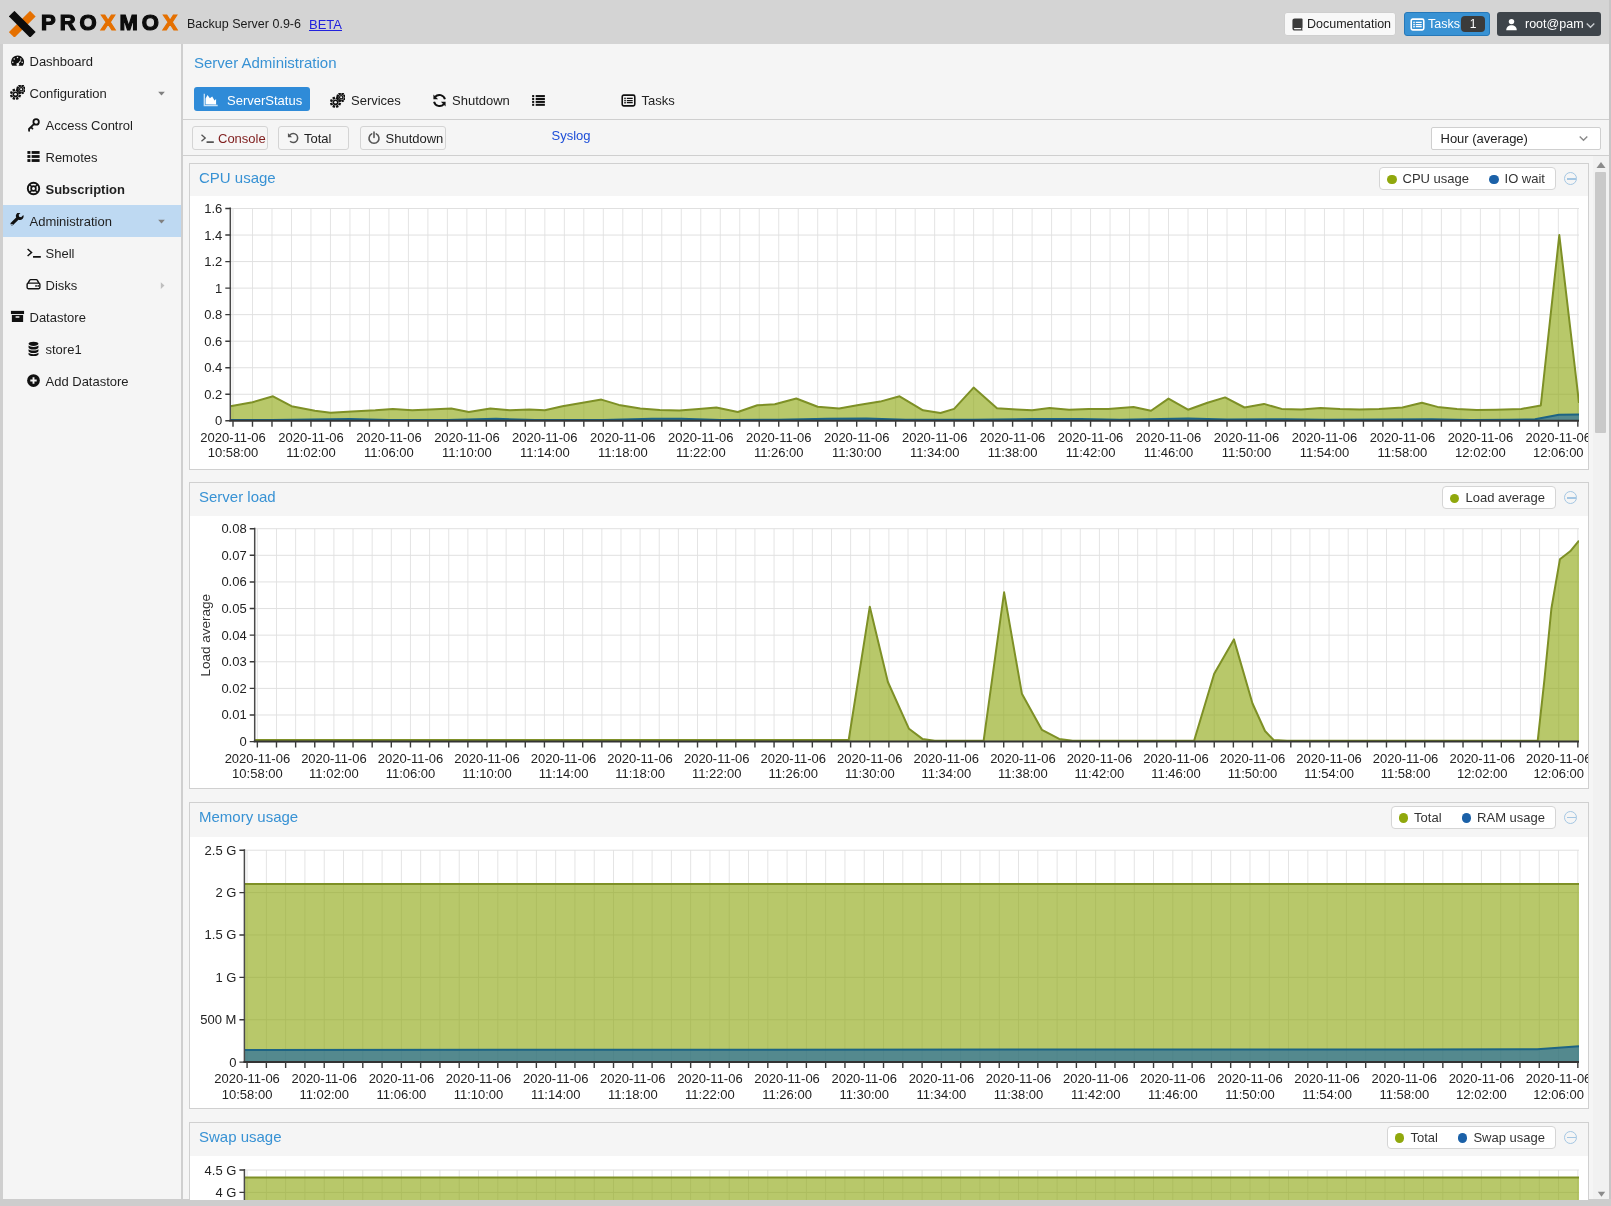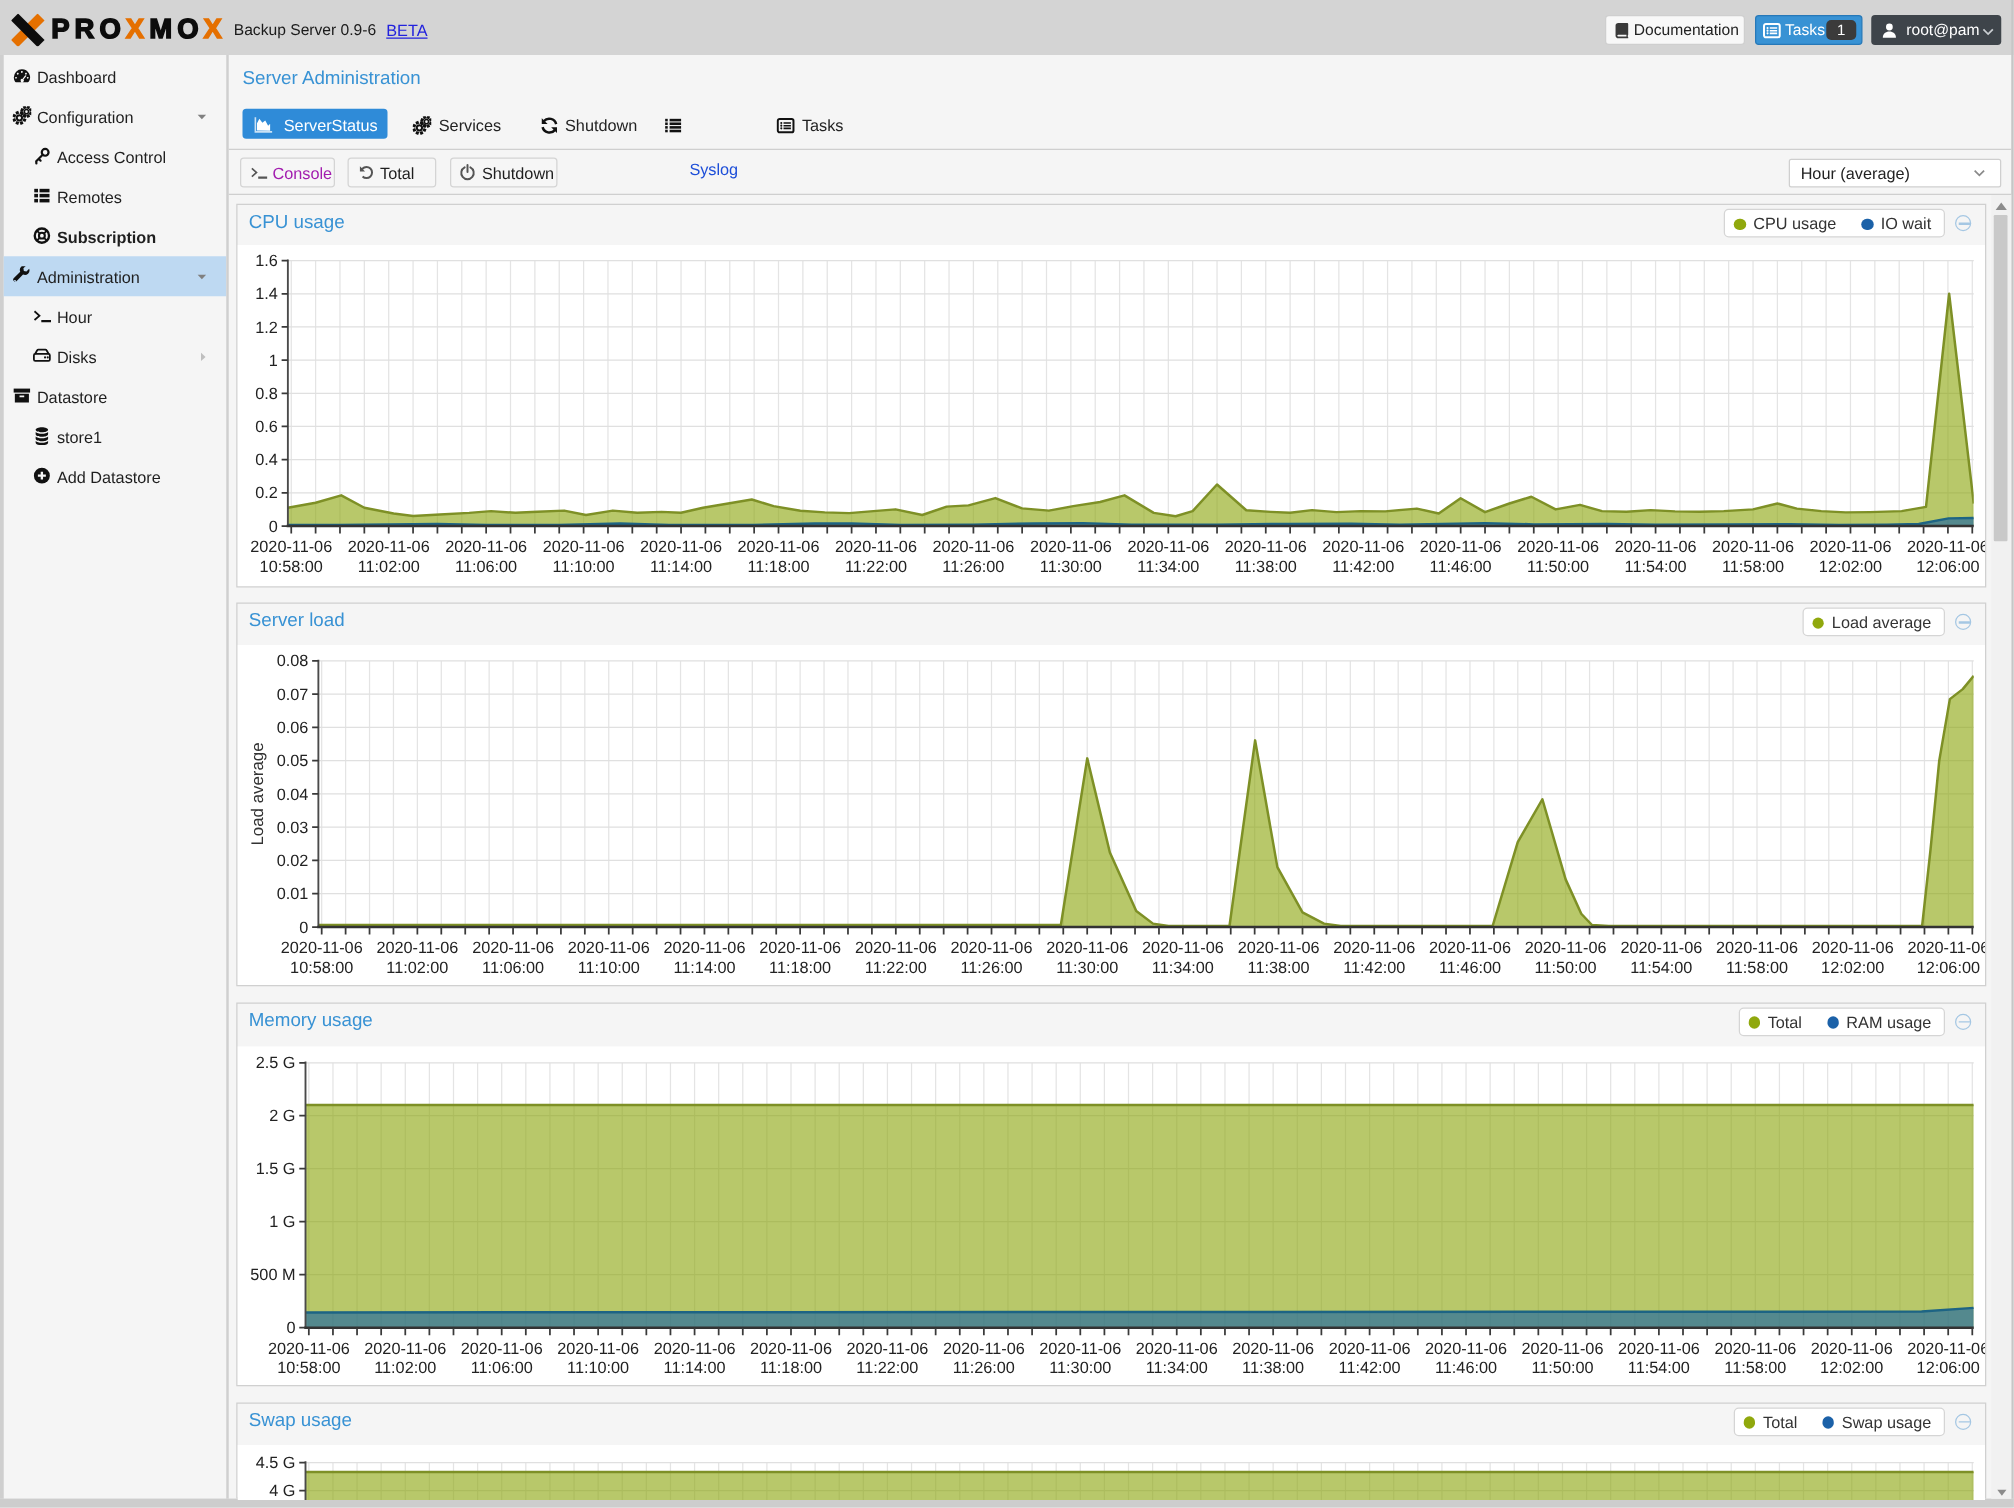--- a/index.html
+++ b/index.html
@@ -106,21 +106,21 @@
 <svg style="position:absolute;left:10px;top:213px" width="15" height="15" viewBox="0 0 16 16">
       <path fill="#111" d="M14.2 2.1a3.9 3.9 0 0 1-5.2 5L3.6 12.5a1.7 1.7 0 1 1-2.4-2.4L6.6 4.7a3.9 3.9 0 0 1 5-5.2L9.3 1.8l.4 2.2 2.2.4zM3 12.6a.9.9 0 1 0-1.8 0 .9.9 0 0 0 1.8 0z" fill-rule="evenodd"></path>
     </svg>
 <div class="abs" style="left:29.5px;top:213.5px;font-size:13px;color:#1f1f1f;font-weight:normal;white-space:nowrap;">Administration</div>
 <svg style="position:absolute;left:157px;top:217px" width="9" height="9" viewBox="0 0 16 16">
       <path fill="#808080" d="M2 5h12L8 11.5z"></path>
     </svg>
 <svg style="position:absolute;left:26px;top:245px" width="15" height="15" viewBox="0 0 16 16">
       <path fill="#111" d="M1.7 3.7 6.6 8l-4.9 4.3-1-1.2L4.3 8 .7 4.9zM7 11.7h8.3v1.9H7z" transform="translate(.5 0)"></path>
     </svg>
-<div class="abs" style="left:45.5px;top:245.5px;font-size:13px;color:#1f1f1f;font-weight:normal;white-space:nowrap;">Hour</div>
+<div class="abs" style="left:45.5px;top:245.5px;font-size:13px;color:#1f1f1f;font-weight:normal;white-space:nowrap;">Shell</div>
 <svg style="position:absolute;left:26px;top:277px" width="15" height="15" viewBox="0 0 16 16">
       <g fill="none" stroke="#111" stroke-width="1.5">
         <path d="M2.2 6.6 4 3.4c.2-.4.5-.6 1-.6h6c.5 0 .8.2 1 .6l1.8 3.2"></path>
         <rect x="1.2" y="6.5" width="13.6" height="6" rx="1.2"></rect>
       </g>
       <circle cx="10.7" cy="9.5" r=".9" fill="#111"></circle>
       <circle cx="13" cy="9.5" r=".9" fill="#111"></circle>
     </svg>
 <div class="abs" style="left:45.5px;top:277.5px;font-size:13px;color:#1f1f1f;font-weight:normal;white-space:nowrap;">Disks</div>
 <svg style="position:absolute;left:158px;top:280.5px" width="9" height="9" viewBox="0 0 16 16">
@@ -199,21 +199,21 @@
         <circle cx="4.3" cy="10.3" r=".9"></circle>
         <path d="M6.2 5.1h6.3v1.3H6.2zm0 2.3h6.3v1.3H6.2zm0 2.3h6.3v1.3H6.2z"></path>
       </g>
     </svg>
 <div class="abs" style="left:641.5px;top:92.5px;font-size:13px;color:#222;font-weight:normal;white-space:nowrap;">Tasks</div>
 <div class="abs" style="left:182.5px;top:155px;width:1426px;height:1px;background:#cfcfcf"></div>
 <div class="abs" style="left:192px;top:126px;width:76px;height:24px;background:#f6f6f6;border:1px solid #d4d4d4;border-radius:3px"></div>
 <svg style="position:absolute;left:199.5px;top:130.5px" width="14" height="14" viewBox="0 0 16 16">
       <path fill="#555" d="M1.7 3.7 6.6 8l-4.9 4.3-1-1.2L4.3 8 .7 4.9zM7 11.7h8.3v1.9H7z" transform="translate(.5 0)"></path>
     </svg>
-<div class="abs" style="left:218px;top:131px;font-size:13px;color:#a21caf;font-weight:normal;white-space:nowrap;">Console</div>
+<div class="abs" style="left:218px;top:131px;font-size:13px;color:#7f1d1d;font-weight:normal;white-space:nowrap;">Console</div>
 <div class="abs" style="left:278px;top:126px;width:71px;height:24px;background:#f6f6f6;border:1px solid #d4d4d4;border-radius:3px"></div>
 <svg style="position:absolute;left:285.5px;top:130.5px" width="14" height="14" viewBox="0 0 16 16">
       <path fill="#555" d="M8.2 2a6 6 0 0 1 6 6 6 6 0 0 1-6 6 6 6 0 0 1-4.2-1.7l1.3-1.3a4.2 4.2 0 0 0 2.9 1.2A4.2 4.2 0 0 0 12.4 8 4.2 4.2 0 0 0 8.2 3.8 4.2 4.2 0 0 0 5.1 5.2l1.8 1.8H2.2V2.3l1.6 1.6A6 6 0 0 1 8.2 2z"></path>
     </svg>
 <div class="abs" style="left:304px;top:131px;font-size:13px;color:#1e1e1e;font-weight:normal;white-space:nowrap;">Total</div>
 <div class="abs" style="left:359.5px;top:126px;width:86.5px;height:24px;background:#f6f6f6;border:1px solid #d4d4d4;border-radius:3px"></div>
 <svg style="position:absolute;left:367.0px;top:130.5px" width="14" height="14" viewBox="0 0 16 16">
       <path fill="none" stroke="#555" stroke-width="1.8" d="M5.4 3.3a5.7 5.7 0 1 0 5.2 0" stroke-linecap="round"></path>
       <path d="M8 1.2v6.3" stroke="#555" stroke-width="1.8" stroke-linecap="round"></path>
     </svg>

